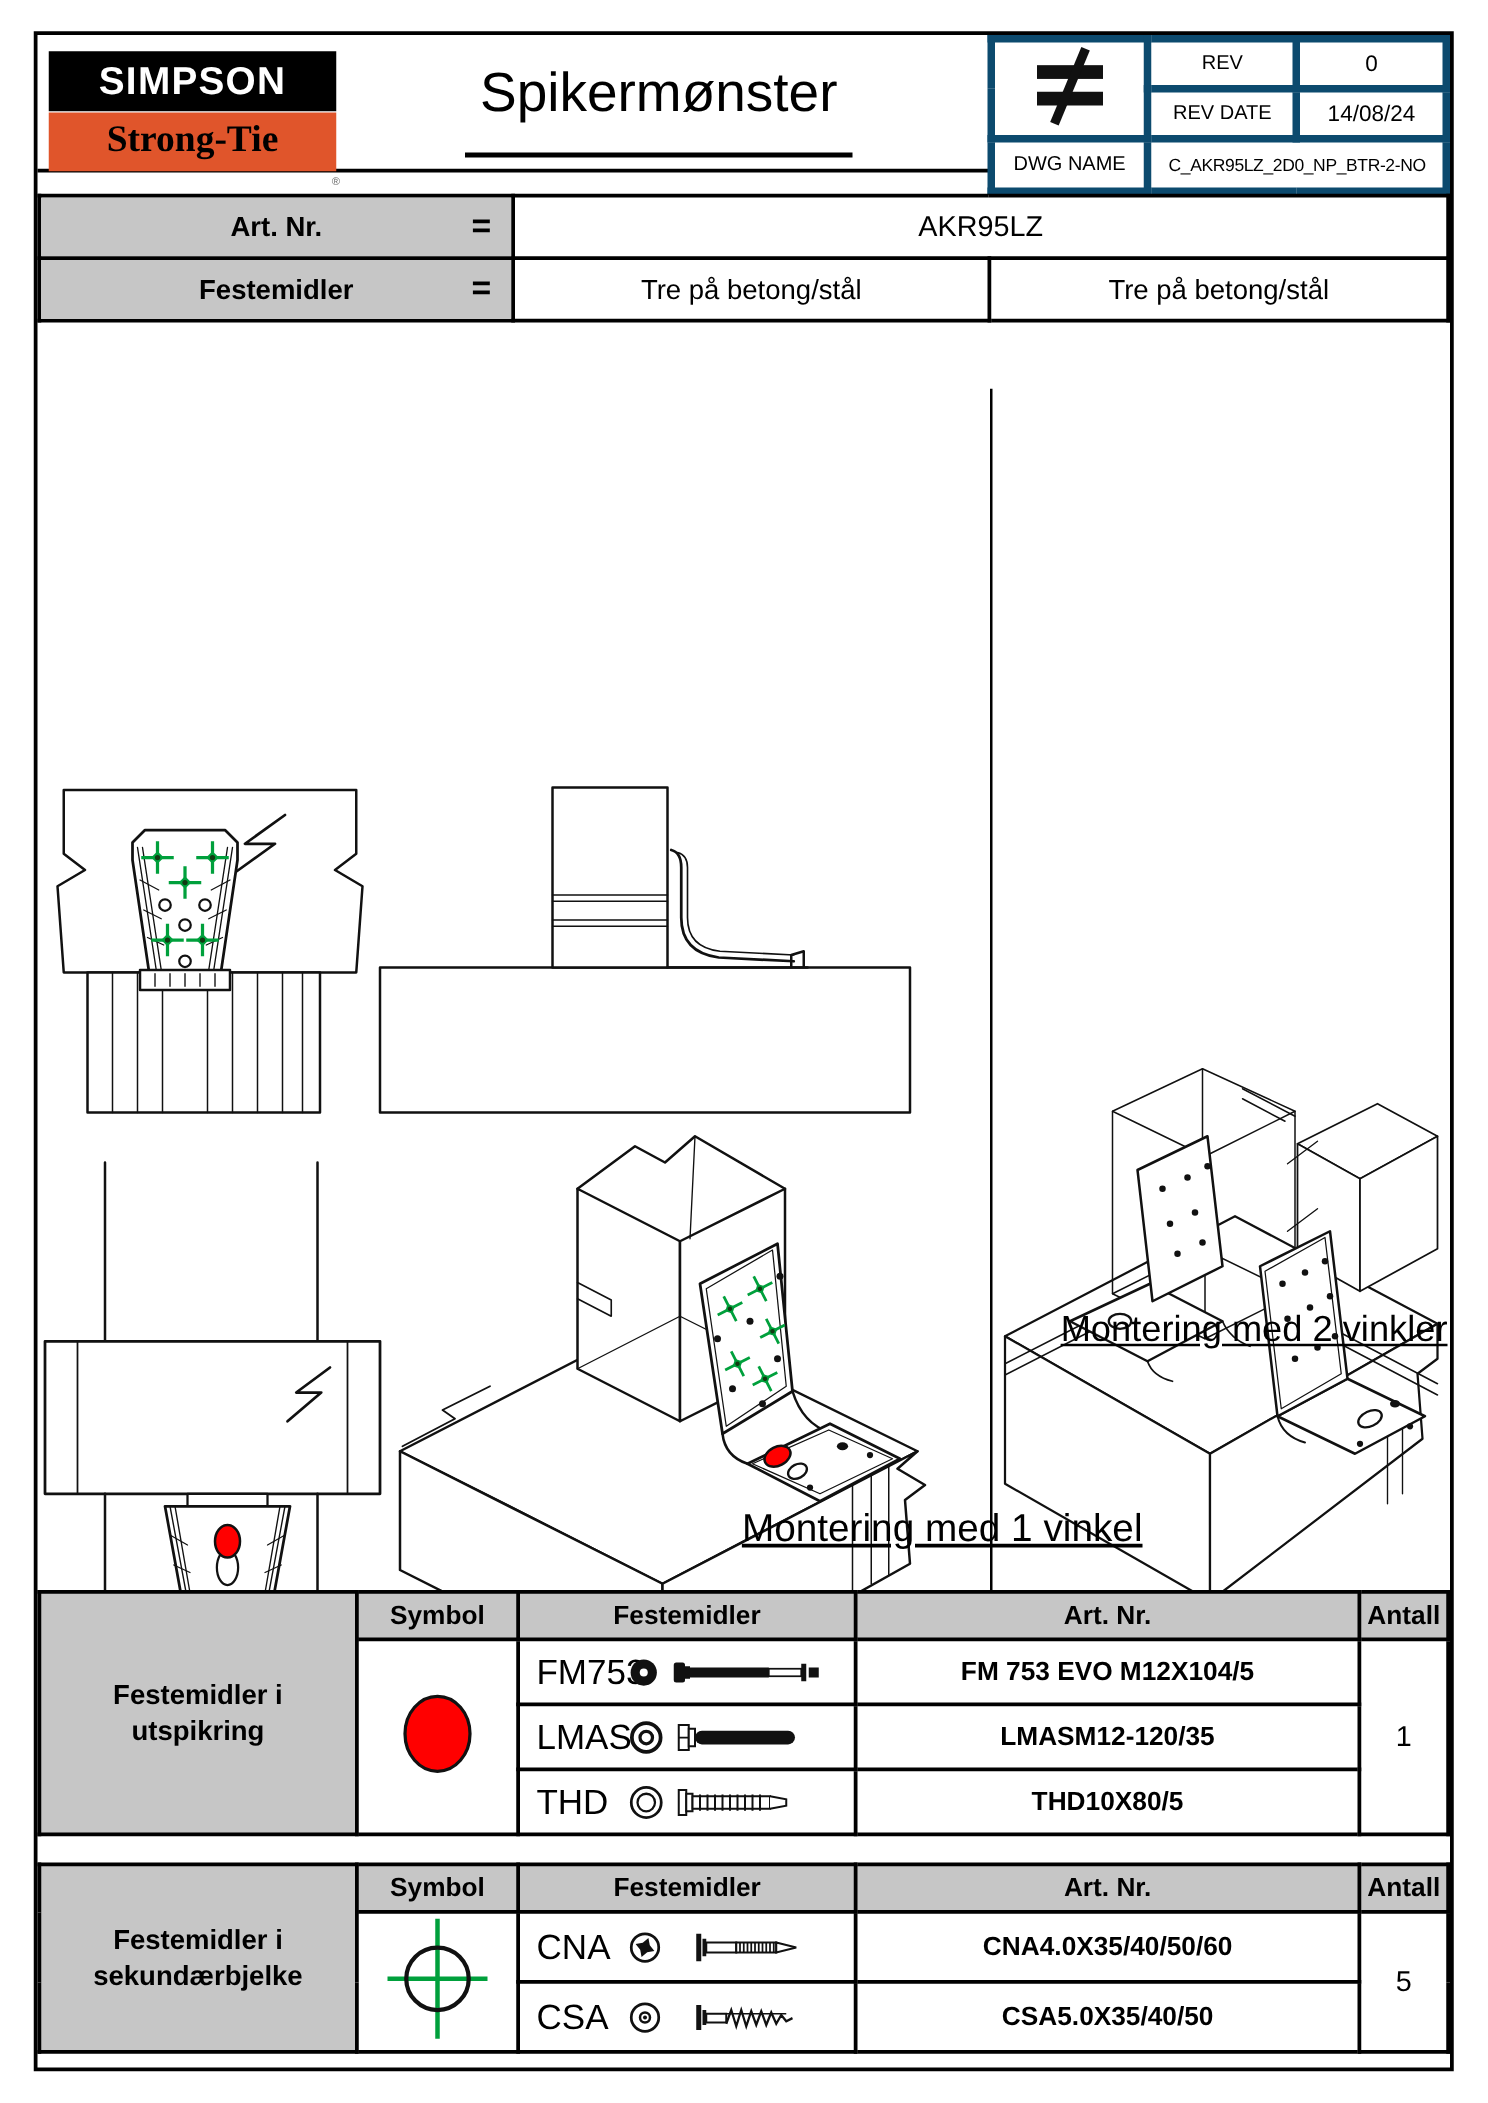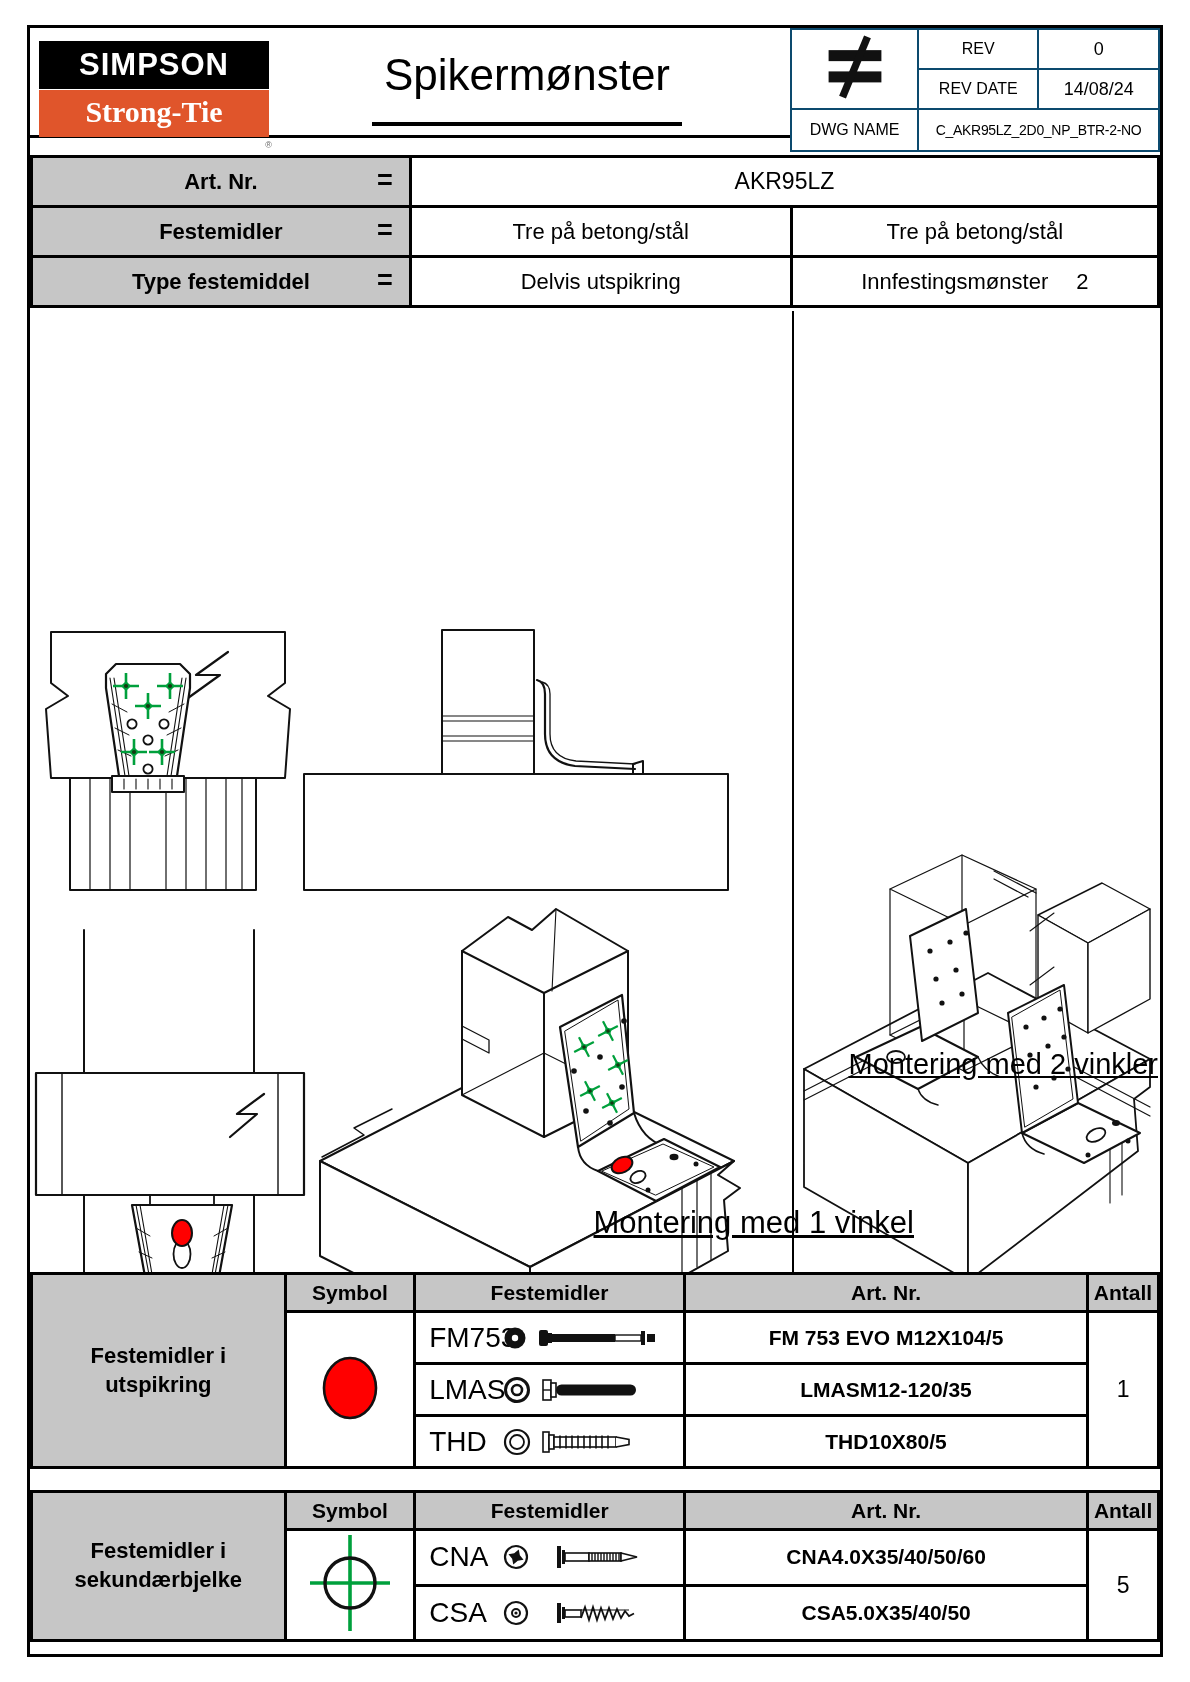--- a/index.html
+++ b/index.html
@@ -5,27 +5,27 @@
   * { box-sizing: border-box; margin: 0; padding: 0; }
   body { background:#fff; font-family:"Liberation Sans","DejaVu Sans",sans-serif; color:#000; }
   .page { position:relative; width:1190px; height:1682px; background:#fff; overflow:hidden; }
   .frame { position:absolute; left:27px; top:25px; width:1136px; height:1632px; border:3px solid #000; background:#fff; }
 
   
   .header { position:absolute; left:0; top:0; width:1130px; height:110px; border-bottom:3px solid #000; }
   .logo { position:absolute; left:9px; top:13px; width:230px; }
   .logo-simpson { background:#000; color:#fff; font-weight:bold; font-size:31px; text-align:center;
                   height:48px; line-height:48px; letter-spacing:1px; }
-  .logo-st { background:#E0552B; color:#ffffff; font-family:"Liberation Serif","DejaVu Serif",serif;
+  .logo-st { background:#E0552B; color:#000000; font-family:"Liberation Serif","DejaVu Serif",serif;
              font-weight:bold; font-size:30px; text-align:center; height:47px; line-height:44px; margin-top:1px; }
   .logo-reg { position:absolute; right:-3px; bottom:-13px; font-size:9px; color:#666; }
   .title-wrap { position:absolute; left:238px; top:22px; width:518px; text-align:center; }
   .title-text { display:inline-block; font-size:44px; border-bottom:4px solid #000; padding:0 12px 22px; }
   .rev-table { position:absolute; left:760px; top:0; border-collapse:collapse; table-layout:fixed; }
-  .rev-table td { border:2px solid #0c4a6e; text-align:center; vertical-align:middle; background:#fff; }
+  .rev-table td { border:6px solid #0c4a6e; text-align:center; vertical-align:middle; background:#fff; }
   .rev-lbl { font-size:16px; }
   .rev-val { font-size:18px; }
   .dwg-val { font-size:14px; letter-spacing:-0.3px; }
 
   
   .info-table { position:absolute; left:0; top:127px; border-collapse:collapse; table-layout:fixed; }
   .info-table td { border:3px solid #000; height:50px; text-align:center; vertical-align:middle; font-size:22px; background:#fff; }
   .info-table td.g { background:#C6C6C6; font-weight:bold; position:relative; }
   .eq { position:absolute; right:16px; top:50%; transform:translateY(-54%); font-weight:bold; font-size:27px; }
   .pattern-cell { display:flex; justify-content:center; align-items:center; gap:28px; }
@@ -110,33 +110,20 @@
       </td>
       <td colspan="2" style="font-size:23px">AKR95LZ</td>
     </tr>
     <tr>
       <td class="g">
         <span>Festemidler</span>
         <span class="eq">=</span>
       </td>
       <td>Tre på betong/stål</td>
       <td>Tre på betong/stål</td>
-    </tr>
-    <tr>
-      <td class="g">
-        <span>Type festemiddel</span>
-        <span class="eq">=</span>
-      </td>
-      <td>Delvis utspikring</td>
-      <td>
-        <div class="pattern-cell">
-          <span>Innfestingsmønster</span>
-          <span>2</span>
-        </div>
-      </td>
     </tr>
   </tbody>
       </table>
 
   <div class="drawings">
     <div class="vdiv"></div>
 
     <svg width="0" height="0" style="position:absolute">
       <defs>
         <g id="gc">

